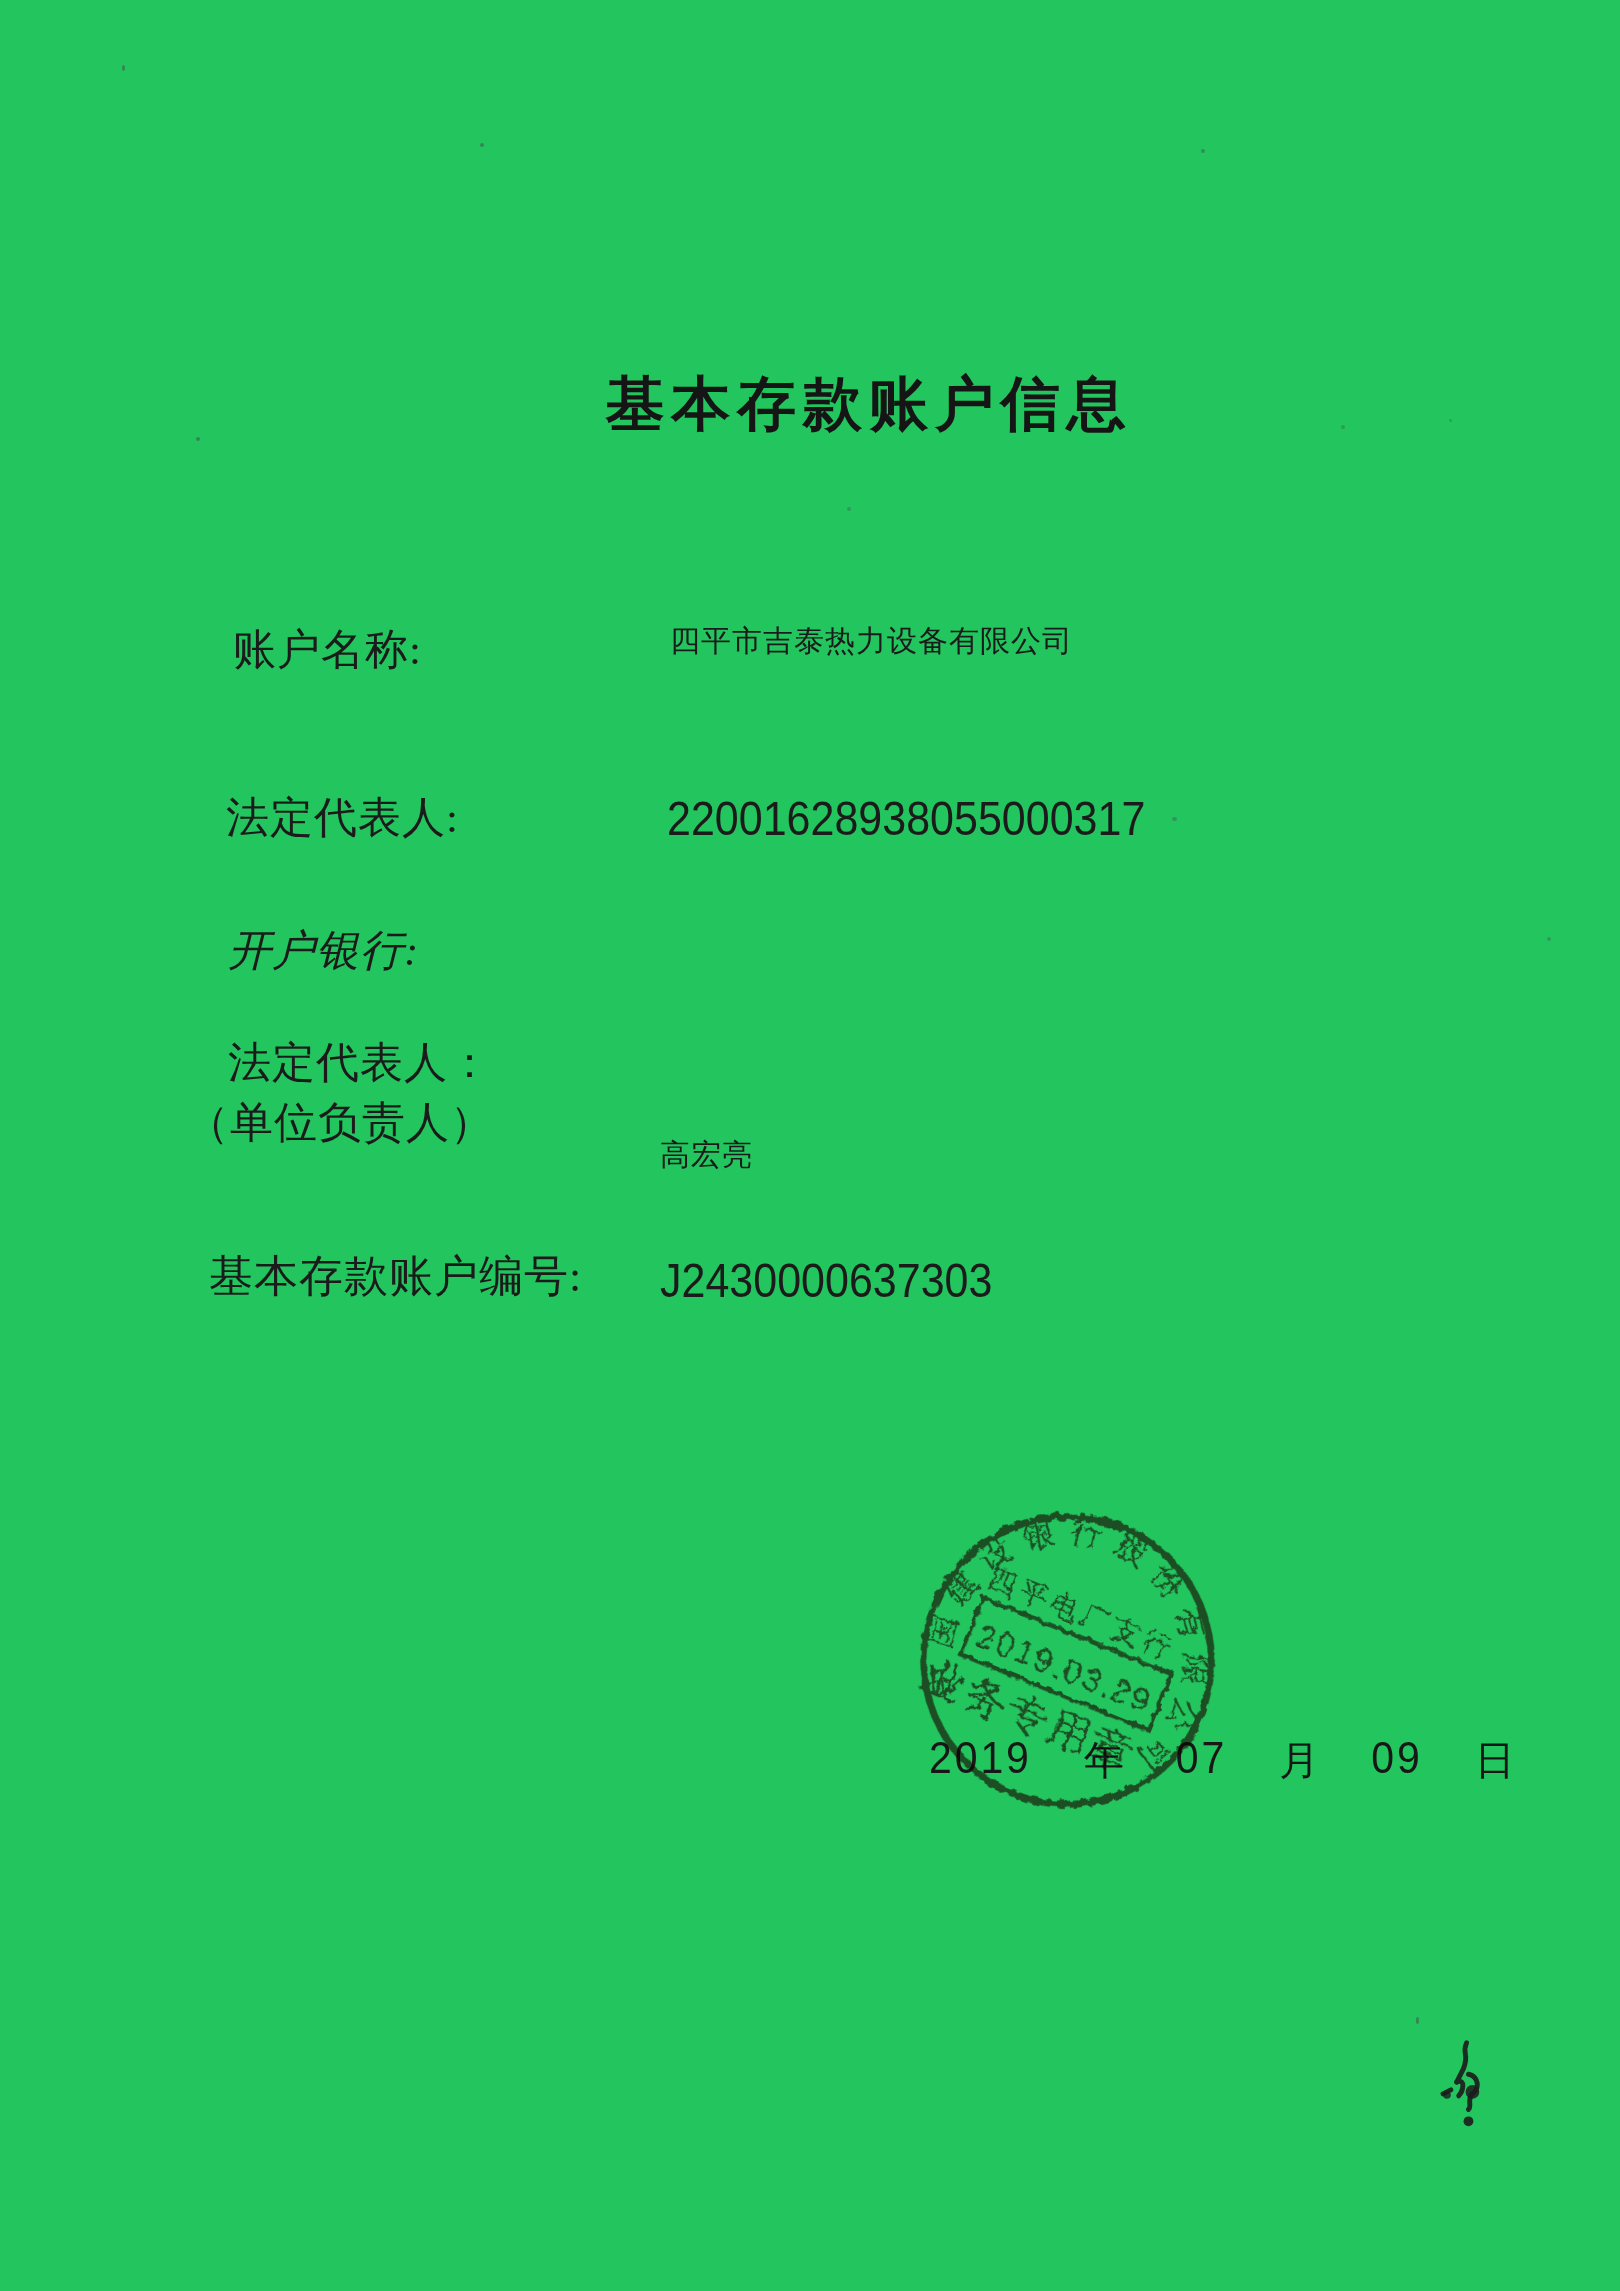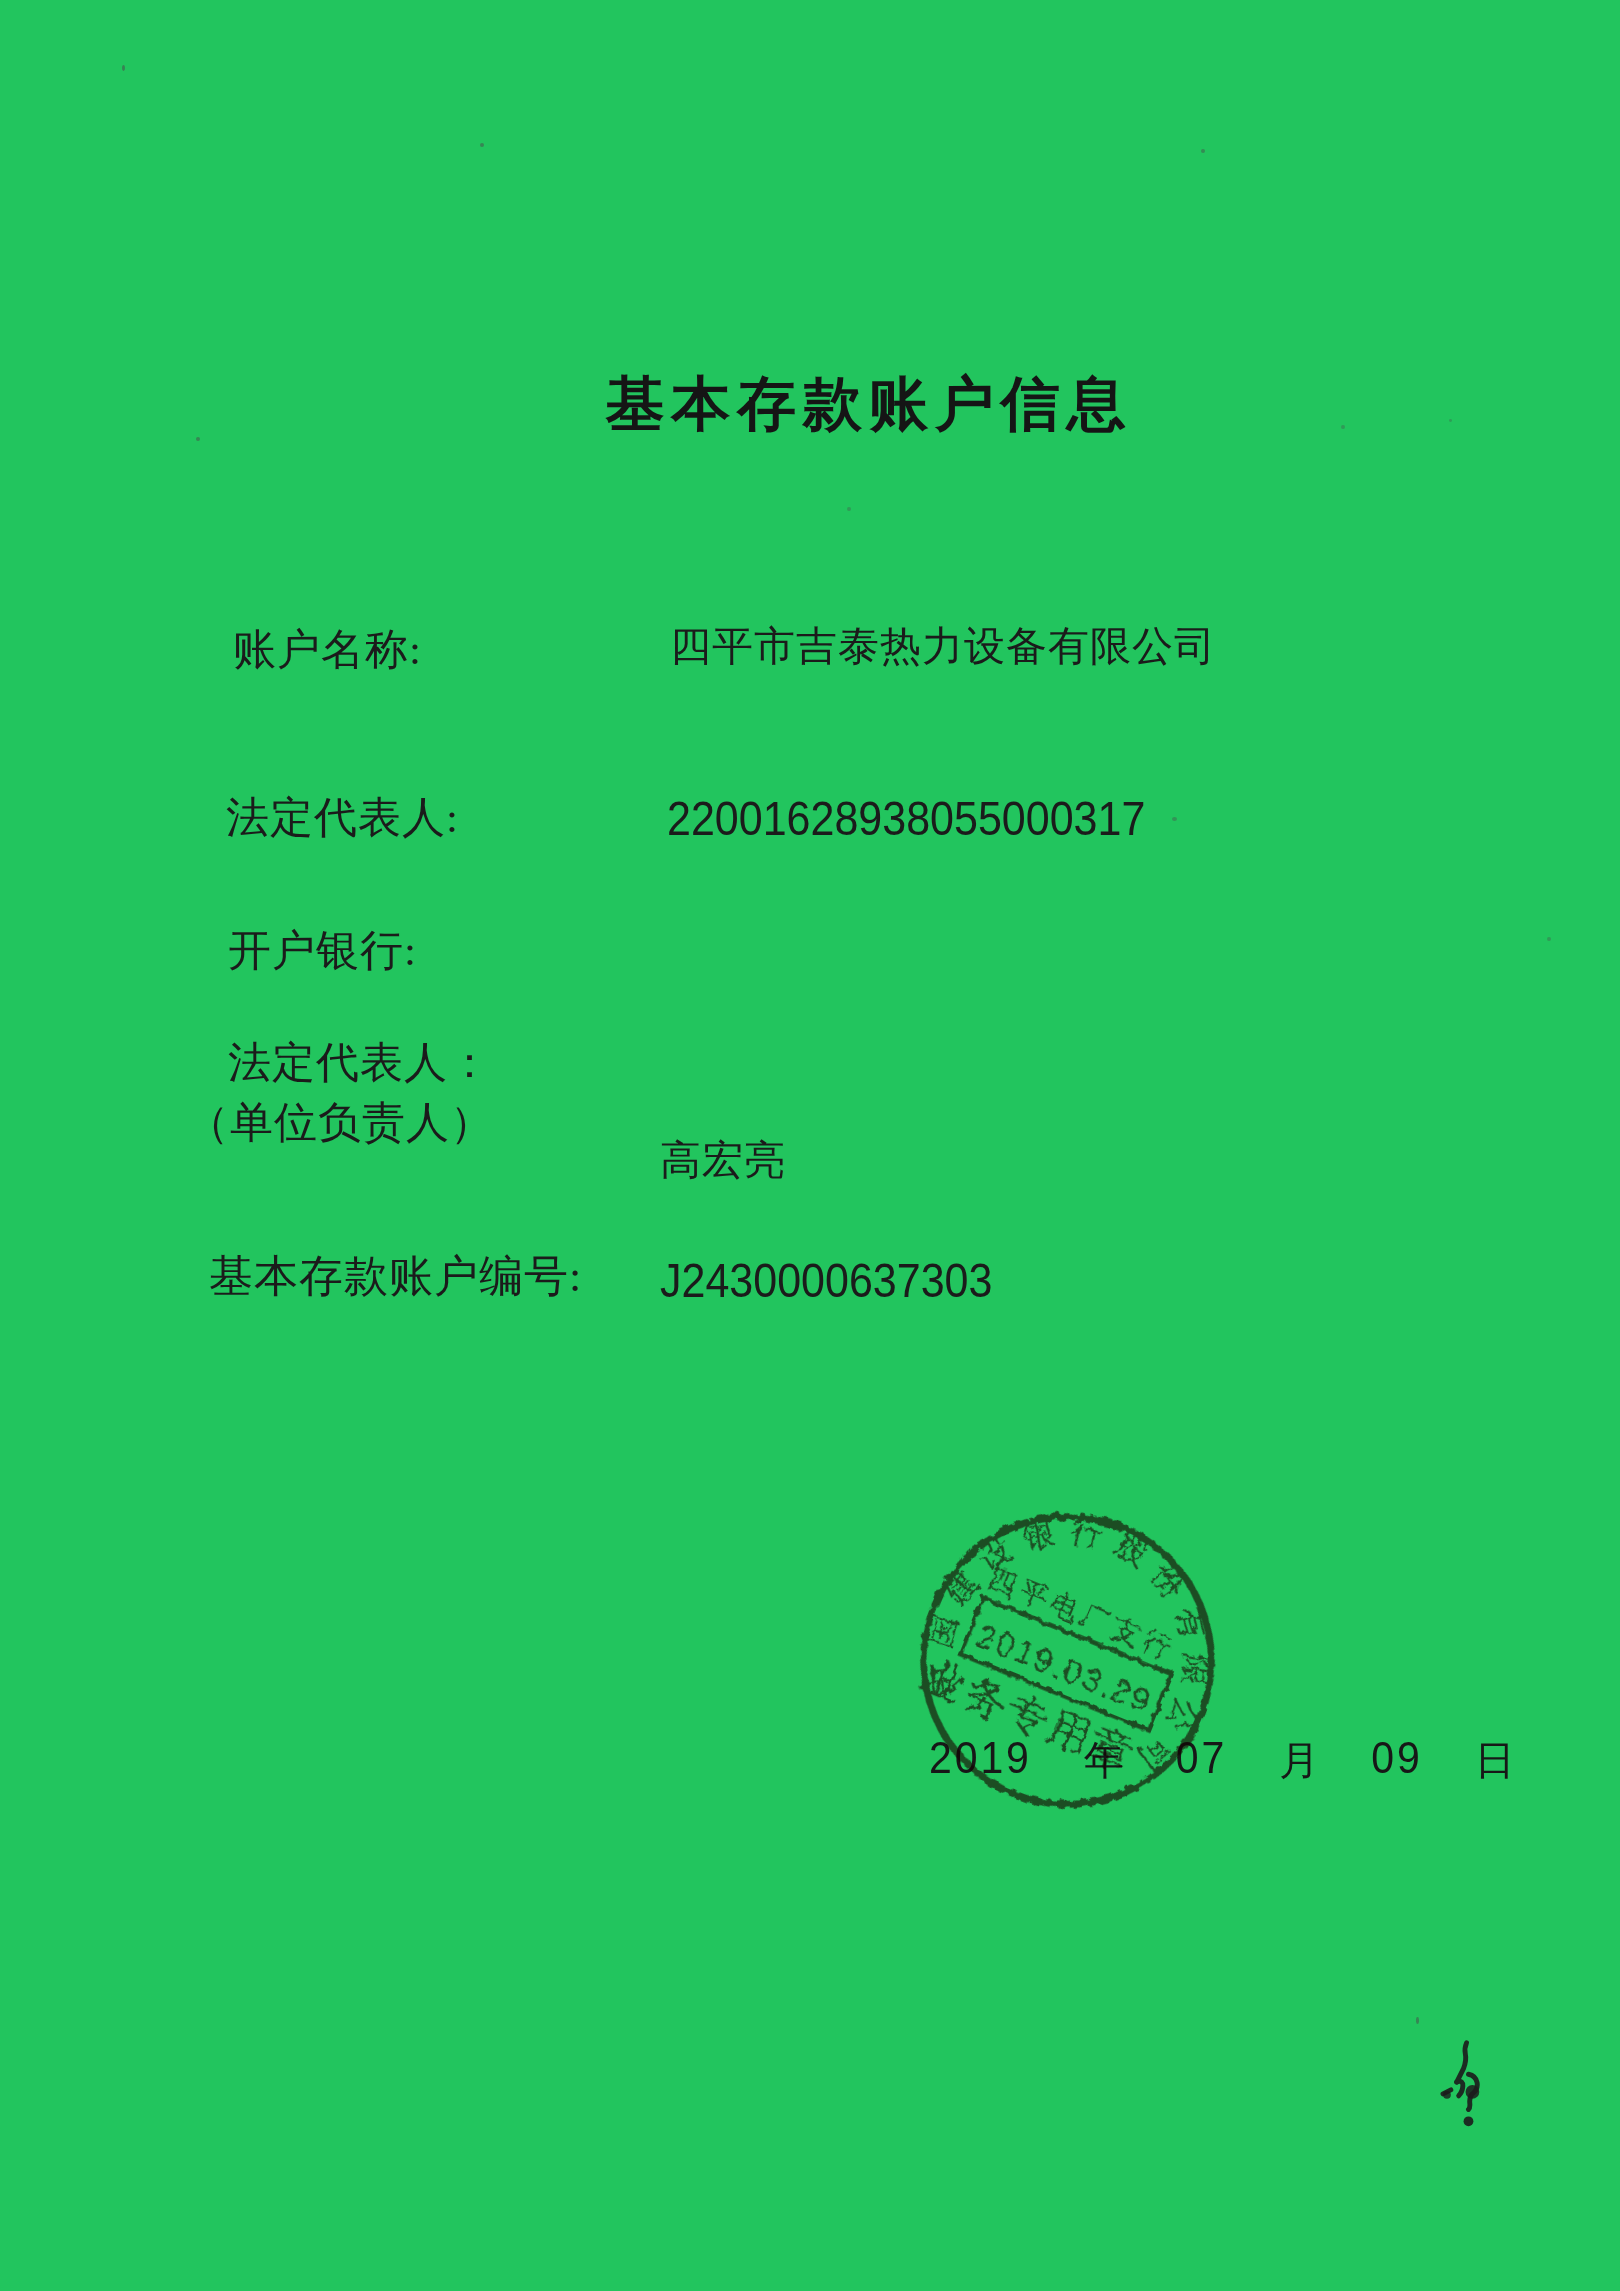--- a/index.html
+++ b/index.html
@@ -26,21 +26,21 @@
   .lbl{
     position:absolute;
     font-size:43px;
     line-height:1;
     letter-spacing:1px;
     white-space:nowrap;
     color:#1b1b1b;
   }
   .val{
     position:absolute;
-    font-size:41px;
+    font-size:30px;
     line-height:1;
     letter-spacing:1px;
     white-space:nowrap;
     color:#1b1b1b;
   }
   .num{
     font-family:"Liberation Sans",sans-serif;
     font-size:43px;
     letter-spacing:0px;
     transform:scaleY(1.12);
@@ -92,21 +92,21 @@
 <div class="page">
 
   <div class="doc-title">基本存款账户信息</div>
 
   <div class="lbl" style="left:233px;top:628px;">账户名称:</div>
   <div class="val" style="left:670px;top:626px;">四平市吉泰热力设备有限公司</div>
 
   <div class="lbl" style="left:226px;top:796px;">法定代表人:</div>
   <div class="val num" style="left:667px;top:795px;">22001628938055000317</div>
 
-  <div class="lbl" style="left:228px;top:929px;">开户银行:</div>
+  <div class="lbl" style="left:228px;top:929px;font-style:italic;">开户银行:</div>
 
   <div class="lbl" style="left:228px;top:1041px;font-family:Liberation Serif, serif;">法定代表人：</div>
   <div class="lbl" style="left:186px;top:1101px;">（单位负责人）</div>
   <div class="val" style="left:660px;top:1140px;">高宏亮</div>
 
   <div class="lbl" style="left:209px;top:1255px;font-size:44px;">基本存款账户编号:</div>
   <div class="val num" style="left:660px;top:1257px;">J2430000637303</div>
 
   <div class="date-row">
     <span class="date-num">2019</span>

